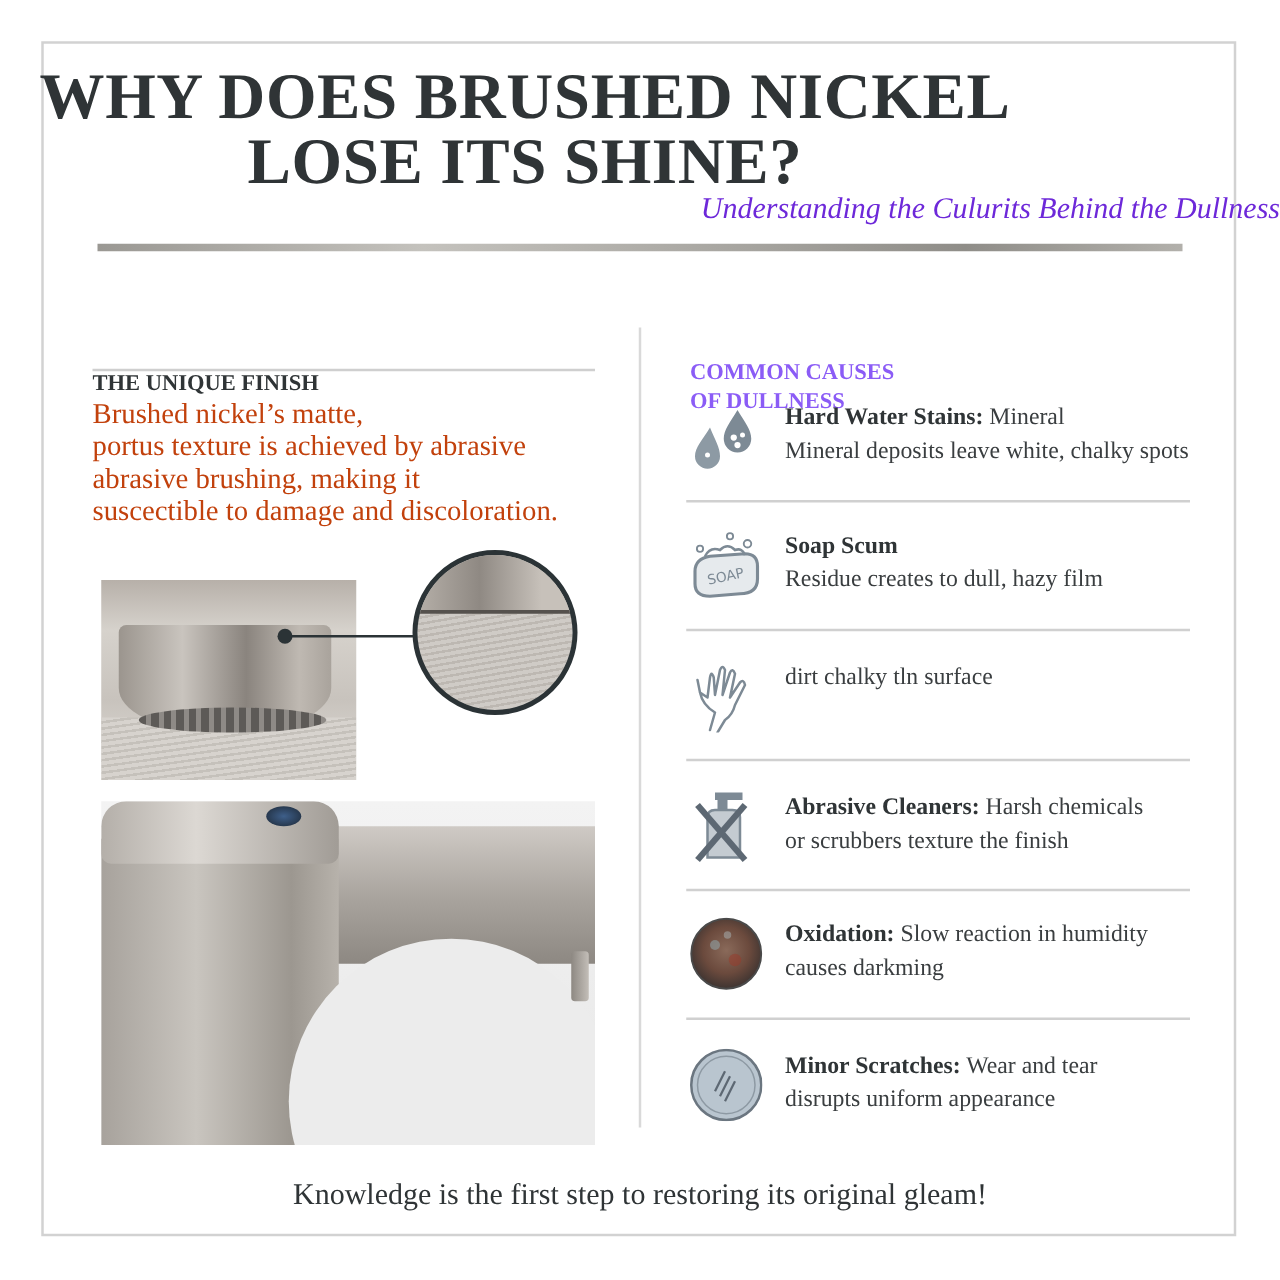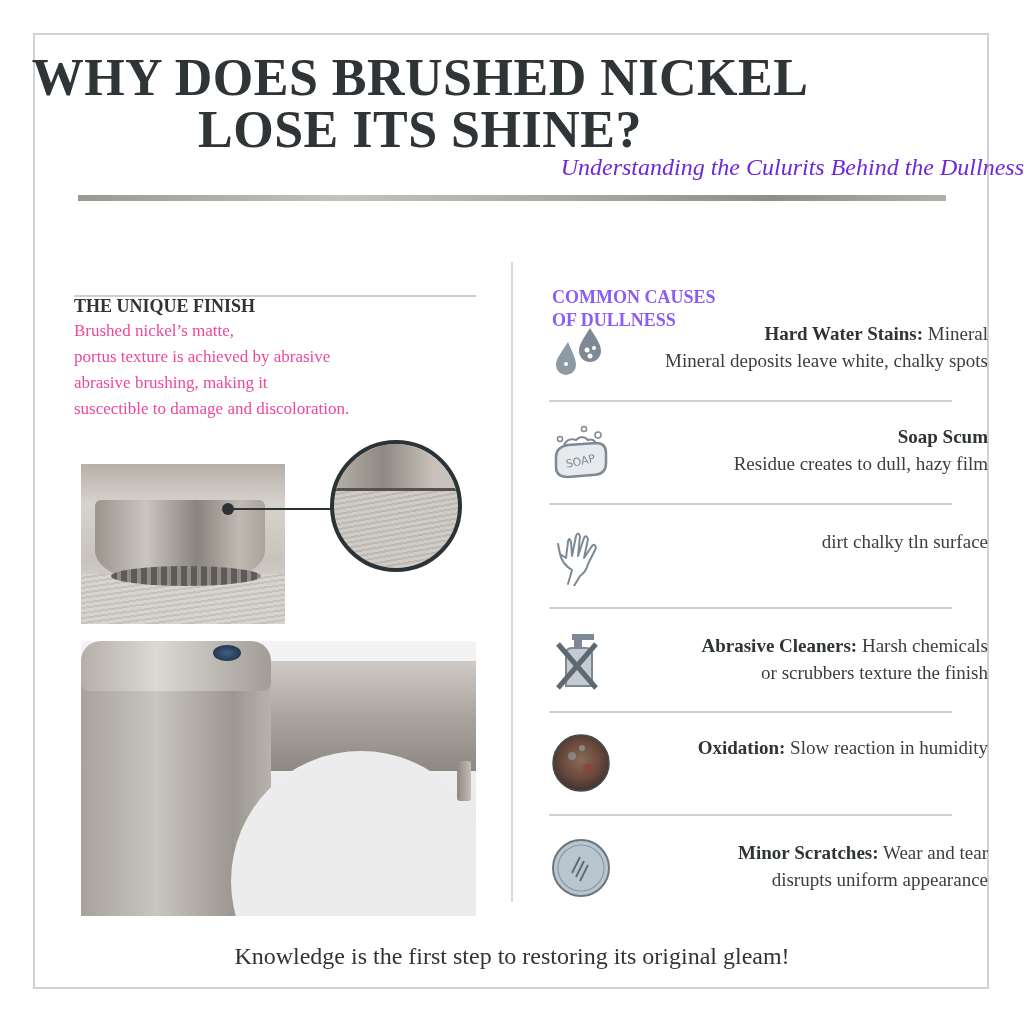--- a/index.html
+++ b/index.html
@@ -3,21 +3,21 @@
 <meta charset="utf-8">
 <style>
   html,body{margin:0;padding:0;background:#ffffff;}
   body{width:1024px;height:1024px;position:relative;overflow:hidden;font-family:"Liberation Serif","DejaVu Serif",serif;color:#2f3436;}
   .frame{position:absolute;left:33px;top:33px;width:956px;height:956px;border:2px solid #d2d2d2;box-sizing:border-box;background:#fff;}
   .title{position:absolute;left:0;top:52px;width:840px;text-align:center;font-weight:bold;font-size:52px;line-height:52px;letter-spacing:0.5px;color:#2f3436;}
   .subtitle{position:absolute;left:0;top:154px;width:1024px;text-align:right;font-style:italic;font-size:24px;color:#6d28d9;}
   .title-rule{position:absolute;left:78px;top:195px;width:868px;height:6px;background:linear-gradient(90deg,#9a9893,#c4c2bd 30%,#a6a49f 60%,#8f8d88 80%,#b2b0ab);}
   .left-heading{position:absolute;left:74px;top:272px;font-weight:bold;font-size:18px;color:#2f3436;margin-top:24px;}
   .left-rule{position:absolute;left:74px;top:295px;width:402px;height:2px;background:#cfcfcf;}
-  .left-body{position:absolute;left:74px;top:318px;width:410px;font-size:17px;line-height:26px;color:#ec4899;}
+  .left-body{position:absolute;left:74px;top:318px;width:410px;font-size:23px;line-height:26px;color:#c2410c;}
   .left-body div{white-space:nowrap;}
   .photo1{position:absolute;left:81px;top:464px;width:204px;height:160px;overflow:hidden;background:linear-gradient(180deg,#b7b0a9 0%,#d6d2cc 25%,#c8c3bd 60%,#e1ded9 100%);}
   .photo1 .aerator{position:absolute;left:14px;top:36px;width:170px;height:84px;border-radius:6px 6px 40% 40%;background:linear-gradient(90deg,#9b958e,#c9c4be 30%,#8a847e 60%,#bfb9b2 85%,#a9a39c);}
   .photo1 .aerator-bottom{position:absolute;left:30px;top:102px;width:150px;height:20px;border-radius:50%;background:repeating-linear-gradient(90deg,#5d5a57 0 6px,#8e8a86 6px 10px);}
   .photo1 .texture{position:absolute;left:0;top:110px;width:204px;height:50px;background:repeating-linear-gradient(-8deg,#d7d3ce 0 3px,#c5c1bb 3px 5px);}
   .dot{position:absolute;left:222px;top:503px;width:12px;height:12px;border-radius:50%;background:#2b3336;}
   .connector{position:absolute;left:232px;top:508px;width:100px;height:2px;background:#2b3336;}
   .zoom-circle{position:absolute;left:330px;top:440px;width:132px;height:132px;border-radius:50%;border:4px solid #2b3336;box-sizing:border-box;overflow:hidden;background:repeating-linear-gradient(-10deg,#cfcbc6 0 3px,#bdb8b2 3px 5px);}
   .zoom-circle .top{position:absolute;left:0;top:0;width:100%;height:45px;background:linear-gradient(90deg,#b5afa8,#8f8983 40%,#c7c1ba 80%);}
   .zoom-circle .seam{position:absolute;left:0;top:44px;width:100%;height:3px;background:#55514d;}
@@ -27,21 +27,21 @@
   .photo2 .curve{position:absolute;left:150px;top:110px;width:260px;height:260px;border-radius:50%;background:#ececec;}
   .photo2 .cap{position:absolute;left:0;top:0;width:190px;height:50px;border-radius:20px 20px 8px 8px;background:linear-gradient(90deg,#b4afa9,#dcd8d3 40%,#a19c96);}
   .photo2 .knob{position:absolute;left:132px;top:4px;width:28px;height:16px;border-radius:50%;background:radial-gradient(#3e5f8a,#1d2835);}
   .photo2 .nozzle{position:absolute;left:376px;top:120px;width:14px;height:40px;background:linear-gradient(90deg,#8d8882,#c3beb8);border-radius:3px;}
   .vrule{position:absolute;left:511px;top:262px;width:2px;height:640px;background:#d9d9d9;}
   .right-heading{position:absolute;left:552px;top:258px;font-weight:bold;font-size:18px;line-height:23px;color:#8b5cf6;margin-top:28px;}
   .cause{position:absolute;left:552px;width:430px;}
   .cause .icon{position:absolute;left:0;top:0;width:58px;height:58px;}
   .cause .text{position:absolute;left:76px;top:0;width:360px;font-size:19px;line-height:27px;color:#3a3e40;}
   .cause .text b{color:#2f3436;}
-  .cause .line{white-space:nowrap;text-align:right;}
+  .cause .line{white-space:nowrap;}
   .cause-rule{position:absolute;left:549px;width:403px;height:2px;background:#d0d0d0;}
   .footer{position:absolute;left:0;top:943px;width:1024px;text-align:center;font-size:24px;color:#2f3436;}
 </style>
 </head>
 <body>
 
 <div class="frame"></div>
 
 <div class="title">
   <div>WHY DOES BRUSHED NICKEL</div>
@@ -153,20 +153,21 @@
         <stop offset="100%" stop-color="#3e3431"></stop>
       </radialGradient>
     </defs>
     <circle cx="29" cy="29" r="28" fill="url(#rust)" stroke="#4a4a4a" stroke-width="1.5"></circle>
     <circle cx="20" cy="22" r="4" fill="#8fa0a4" opacity="0.6"></circle>
     <circle cx="36" cy="34" r="5" fill="#9a3a2a" opacity="0.5"></circle>
     <circle cx="30" cy="14" r="3" fill="#a9b4b6" opacity="0.5"></circle>
   </svg>
   <div class="text">
     <div class="line"><b>Oxidation:</b><span> Slow reaction in humidity</span></div>
+    <div class="line">causes darkming</div>
   </div>
 </div>
 <div class="cause-rule" style="top:814px;"></div>
 
 <div class="cause" style="top:839px;">
   <svg class="icon" viewBox="0 0 58 58">
     <circle cx="29" cy="29" r="28" fill="#b9c5cf" stroke="#6b7680" stroke-width="2"></circle>
     <circle cx="29" cy="29" r="23" fill="none" stroke="#8d99a3" stroke-width="1.2"></circle>
     <line x1="20" y1="34" x2="28" y2="18" stroke="#5d6873" stroke-width="1.8"></line>
     <line x1="24" y1="38" x2="32" y2="22" stroke="#5d6873" stroke-width="1.8"></line>

